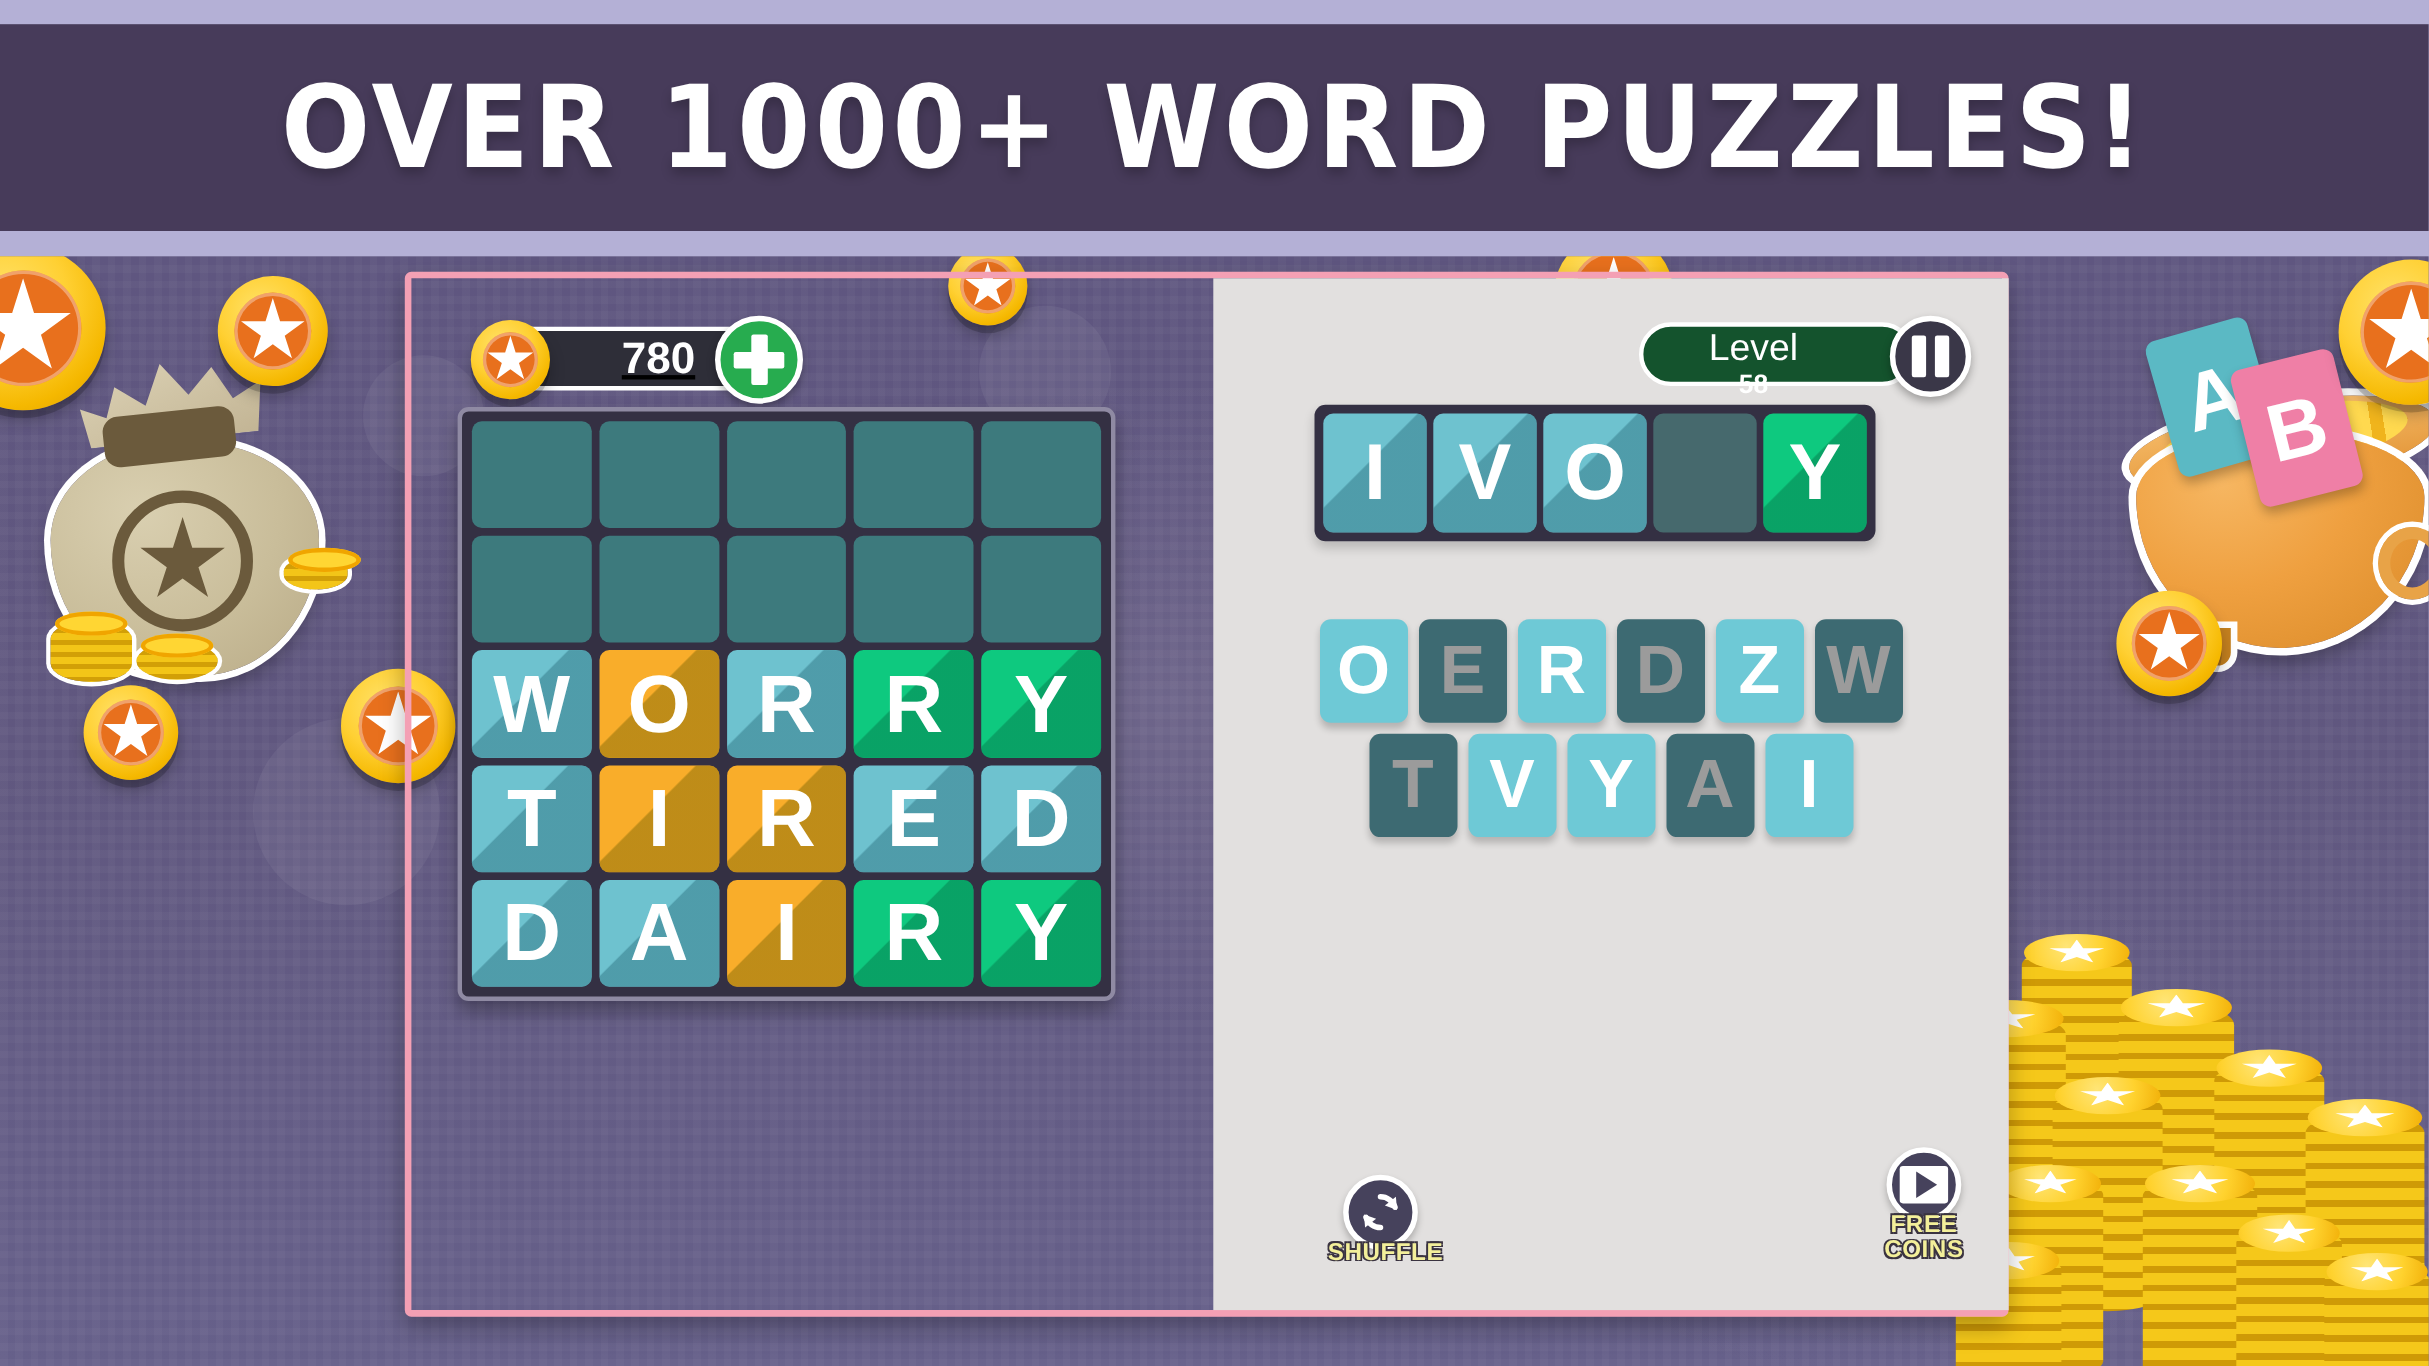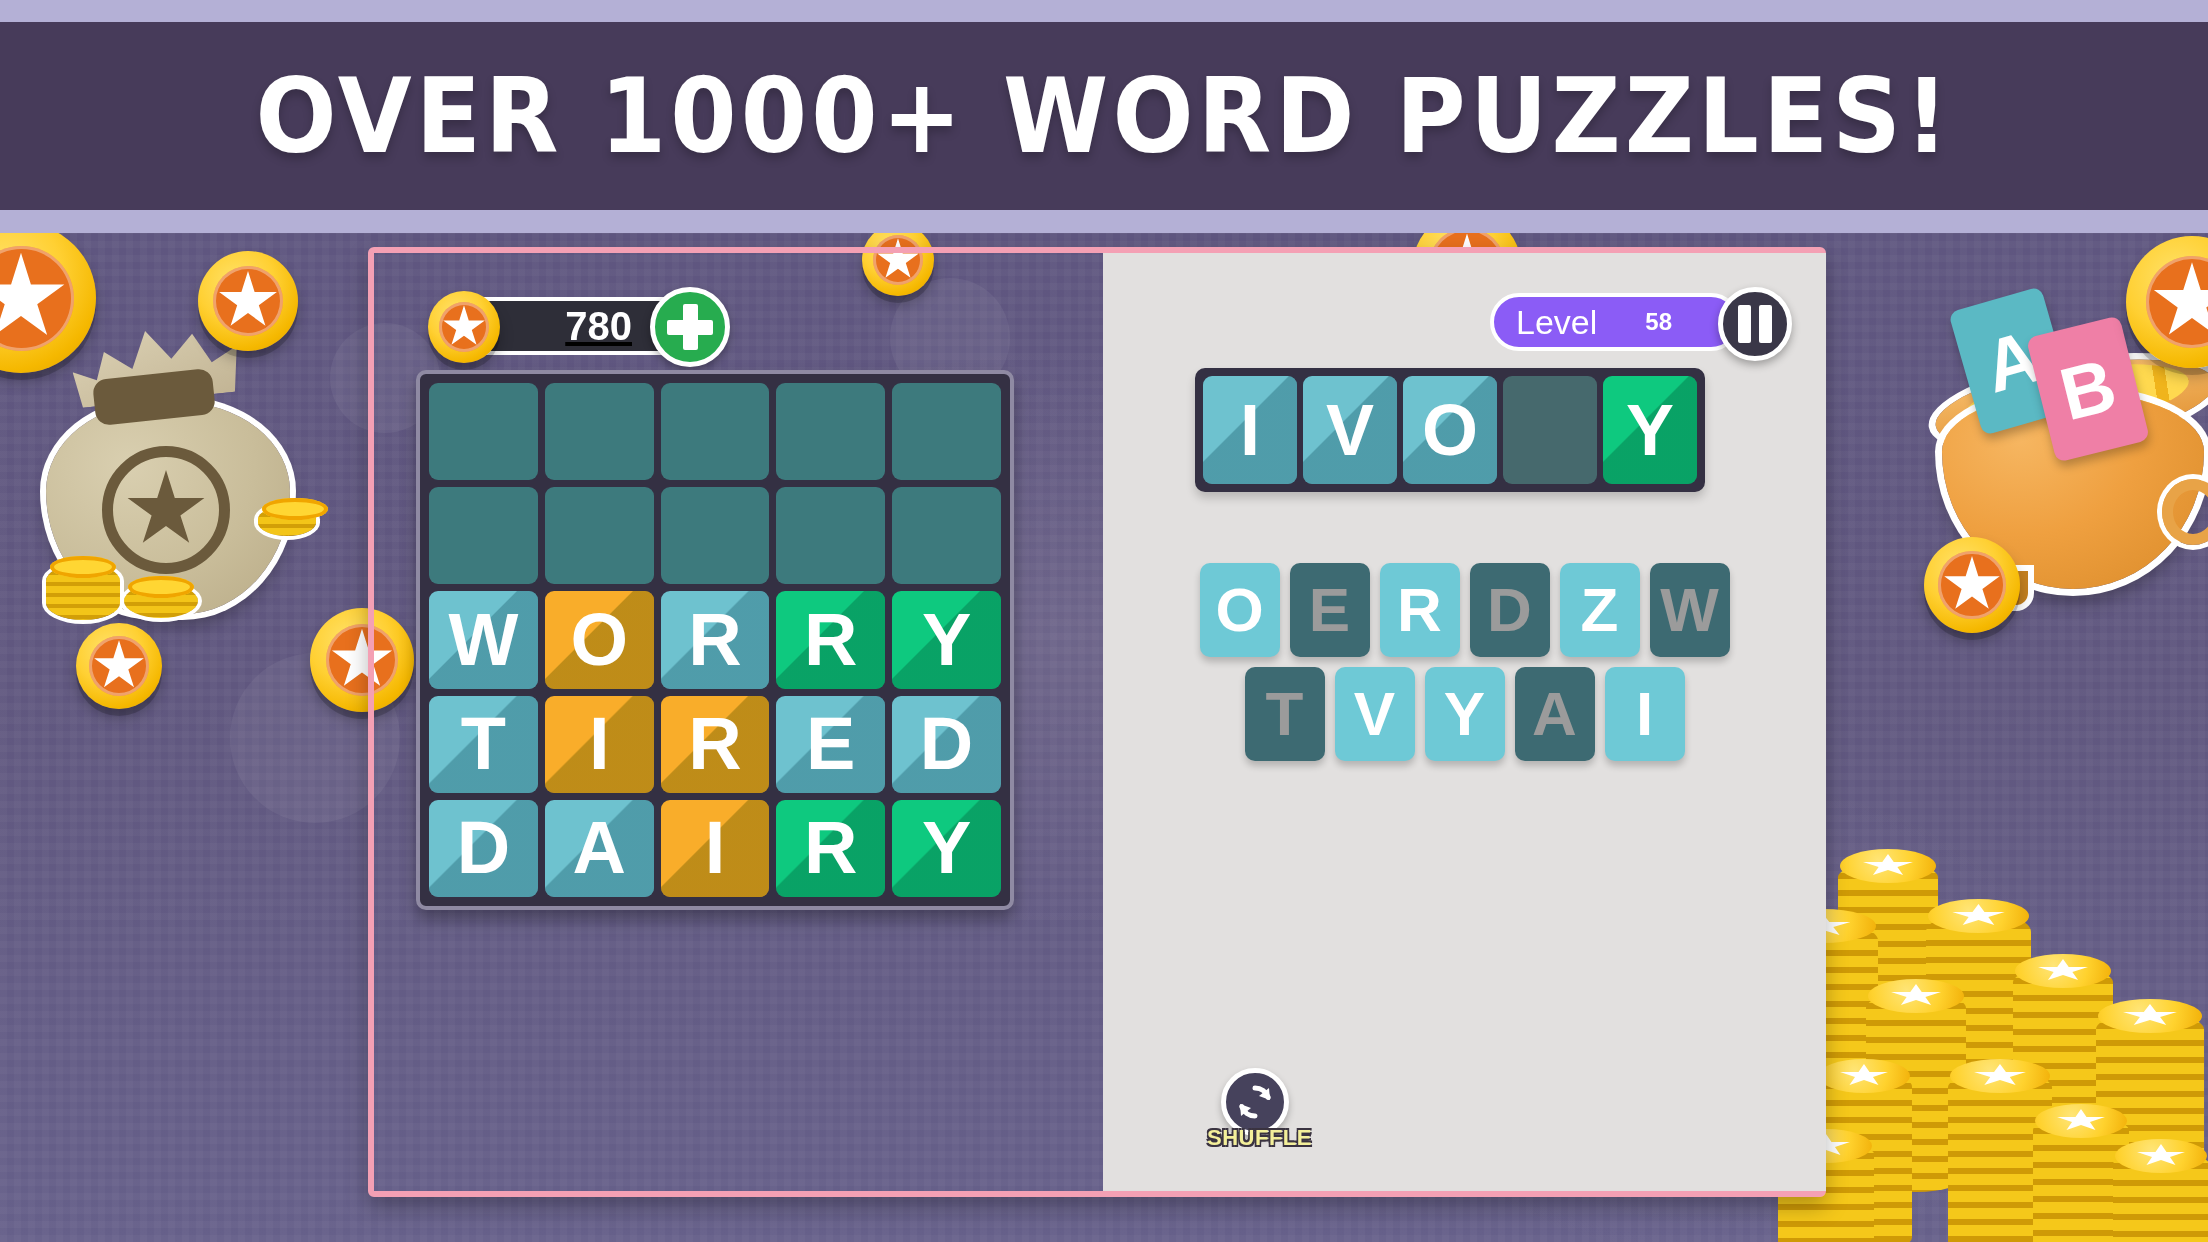--- a/index.html
+++ b/index.html
@@ -270,23 +270,24 @@
     width:0; height:0;
     border-left:18px solid transparent;
     border-right:18px solid transparent;
     border-bottom:20px solid #ffffff;
   }
 
   
   #level-hud { position:absolute; right:34px; top:34px; width:302px; height:72px; }
   #level-bar {
     position:absolute; left:0; top:6px; width:250px; height:58px;
-    background:#8b5cf6; border:4px solid #ffffff; border-radius:30px;
+    background:#14532d; border:4px solid #ffffff; border-radius:30px;
     display:flex; align-items:center; justify-content:space-between;
     padding:0 64px 0 22px;
+    flex-direction:column;
   }
   #level-label { color:#ffffff; font-size:34px; }
   #level-number { color:#ffffff; font-size:24px; font-weight:bold; }
   #pause-btn {
     position:absolute; right:0; top:0; width:74px; height:74px;
     border-radius:50%; background:#3a3748; border:5px solid #ffffff;
     display:flex; align-items:center; justify-content:center; gap:8px;
     box-shadow:0 4px 8px rgba(0,0,0,.3);
   }
   #pause-btn .pbar { width:13px; height:38px; background:#ffffff; border-radius:2px; }
@@ -604,18 +605,27 @@
             <path d="M22 36A14 14 0 0 1 8.8 26.6" stroke="#fff" stroke-width="5" fill="none" stroke-linecap="round"></path>
             <polygon points="36,8 37,20 26,16" fill="#fff"></polygon>
             <polygon points="8,36 7,24 18,28" fill="#fff"></polygon>
           </svg>
         </div>
         <div class="btn-caption">SHUFFLE</div>
       </div>
 
       <div id="right-actions">
 
+        <div id="freecoins-btn">
+          <div class="circ-btn">
+            <div class="play-box">
+                <div class="tri"></div>
+              </div>
+          </div>
+          <div class="btn-caption">FREE</div>
+          <div class="btn-caption" style="margin-top:0;">COINS</div>
+        </div>
 
 
       </div>
     </div>
   </div>
 </div>
 
 </body></html>

